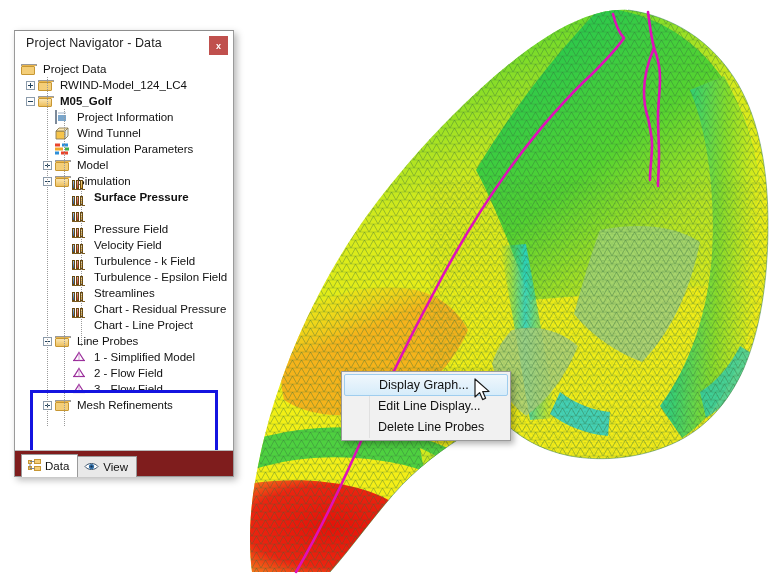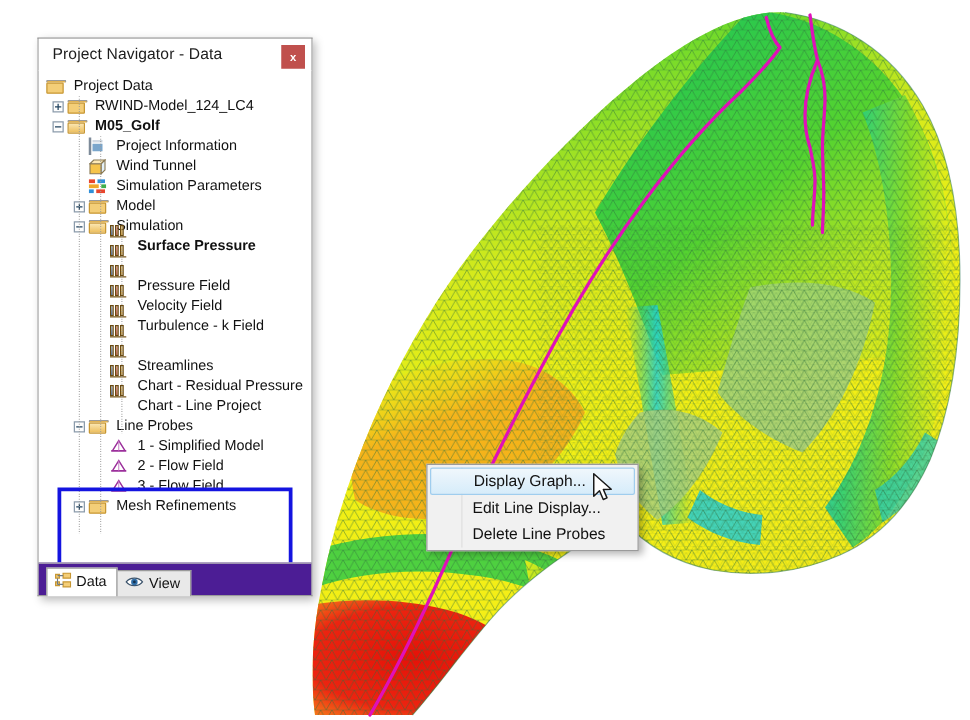--- a/index.html
+++ b/index.html
@@ -11,21 +11,21 @@
     background: #ffffff;
   }
   #root { position: relative; width: 776px; height: 576px; background: #fff; }
 
   
   #viewport { position: absolute; inset: 0; background: #ffffff; overflow: hidden; }
   #viewport svg { position: absolute; left: 0; top: 0; }
 
   
   #navigator {
-    position: absolute; left: 30px; top: 30px;
+    position: absolute; left: 14px; top: 30px;
     width: 220px; height: 447px;
     background: #ffffff;
     border: 1px solid #9a9a9a;
     border-top: 1px solid #8d8d8d;
     box-shadow: 3px 3px 7px rgba(0,0,0,0.28);
     display: flex; flex-direction: column;
   }
   #titlebar {
     height: 26px; flex: 0 0 26px;
     background: #ffffff;
@@ -115,21 +115,21 @@
     left: 15px; top: 333px;
     width: 188px; height: 69px;
     border: 3px solid #1414e0;
     pointer-events: none;
   }
 
   
   #tabs {
     flex: 0 0 26px; height: 26px;
     position: relative;
-    background: #4c1d95;
+    background: #7f1d1d;
     border-top: 1px solid #b9b9b9;
     display: flex; align-items: flex-end;
     padding-left: 6px;
   }
   .tab {
     height: 21px;
     display: flex; align-items: center; gap: 4px;
     padding: 0 8px 0 6px;
     font-size: 11.5px; color: #111;
     border: 1px solid #9a9a9a;
@@ -382,20 +382,21 @@
           <div class="row" style="padding-left: 79px;">
             <span class="ico" style="left:57px"><span class="chartico"><i class="b1"></i><i class="b2"></i><i class="b3"></i><i class="axis"></i></span></span>
             <span class="lbl">Velocity Field</span>
           </div>
           <div class="row" style="padding-left: 79px;">
             <span class="ico" style="left:57px"><span class="chartico"><i class="b1"></i><i class="b2"></i><i class="b3"></i><i class="axis"></i></span></span>
             <span class="lbl">Turbulence - k Field</span>
           </div>
           <div class="row" style="padding-left: 79px;">
             <span class="ico" style="left:57px"><span class="chartico"><i class="b1"></i><i class="b2"></i><i class="b3"></i><i class="axis"></i></span></span>
+            <span class="lbl">Turbulence - Epsilon Field</span>
           </div>
           <div class="row" style="padding-left: 79px;">
             <span class="ico" style="left:57px"><span class="chartico"><i class="b1"></i><i class="b2"></i><i class="b3"></i><i class="axis"></i></span></span>
             <span class="lbl">Streamlines</span>
           </div>
           <div class="row" style="padding-left: 79px;">
             <span class="ico" style="left:57px"><span class="chartico"><i class="b1"></i><i class="b2"></i><i class="b3"></i><i class="axis"></i></span></span>
             <span class="lbl">Chart - Residual Pressure</span>
           </div>
           <div class="row" style="padding-left: 79px;">

